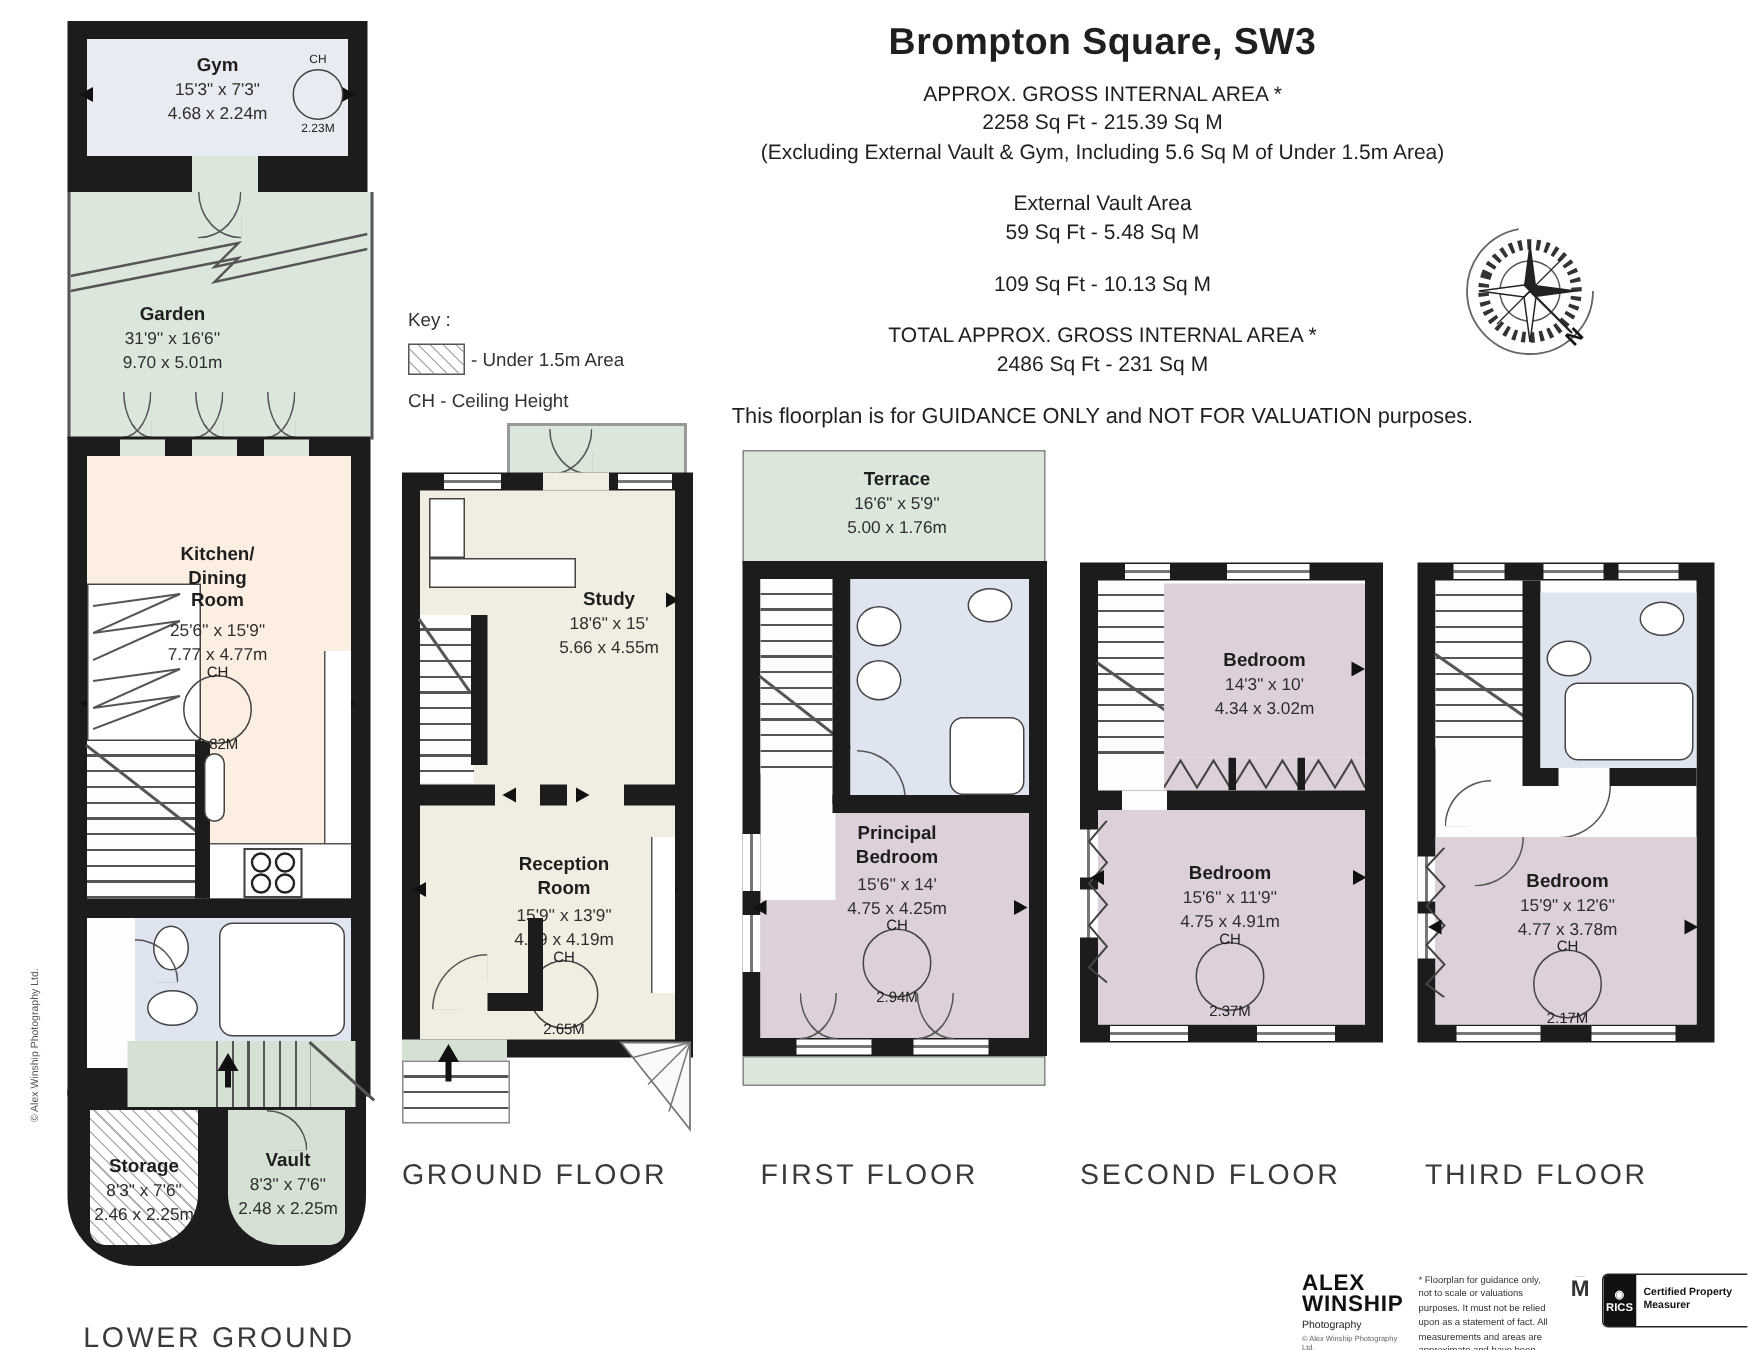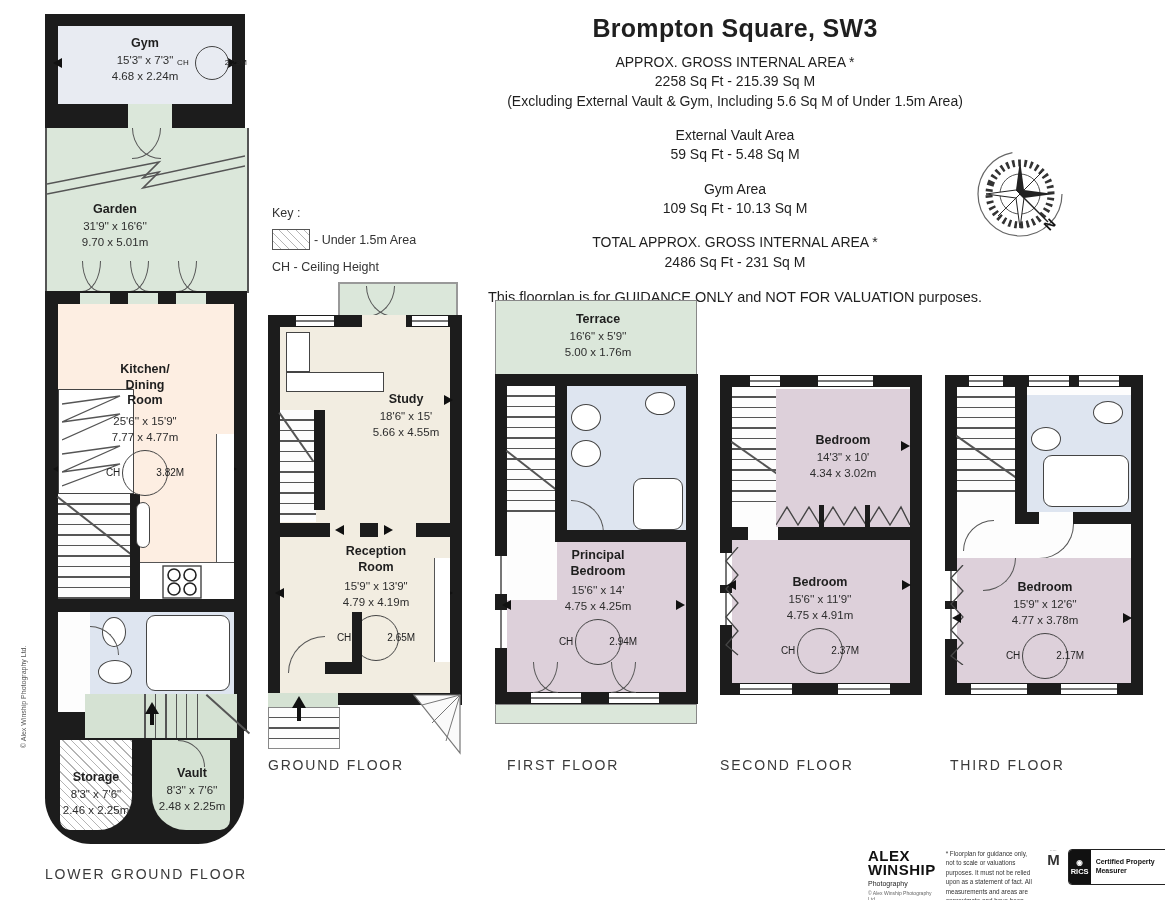--- a/index.html
+++ b/index.html
@@ -15,21 +15,21 @@
   .f-bath{background:var(--bath,#dee5f0);}
   .f-peach{background:var(--peach,#fdeee2);}
   .f-beige{background:var(--beige,#f2ede1);}
   .f-mauve{background:var(--mauve,#ddd0da);}
   .f-white{background:#fdfdfd;}
   .hatch{background:repeating-linear-gradient(45deg,#ffffff 0 5px,#b5b5b5 5px 6px);}
   
   .rl{position:absolute;display:flex;flex-direction:column;align-items:center;text-align:center;}
   .rn{font-weight:bold;font-size:12.5px;line-height:1.25;white-space:pre-line;color:#1e1e1e;}
   .rd{font-size:11.5px;line-height:1.4;color:#2e2e2e;}
-  .ch{border:1.5px solid #444;border-radius:50%;width:44px;height:44px;display:flex;flex-direction:row;
+  .ch{border:1.5px solid #444;border-radius:50%;width:44px;height:44px;display:flex;flex-direction:column;
       align-items:center;justify-content:center;font-size:10px;line-height:1.2;color:#222;margin-top:5px;background:transparent;gap:36px;}
   .ch.sm{width:32px;height:32px;font-size:8px;margin-top:0;}
   
   .tread-h{background-image:repeating-linear-gradient(to bottom,transparent 0 9px,#555 9px 10.5px);}
   .tread-v{background-image:repeating-linear-gradient(to right,transparent 0 9px,#555 9px 10.5px);}
   .diag{position:absolute;height:1.5px;background:#555;transform-origin:0 0;}
   
   .door{position:absolute;border:1.4px solid #555;background:transparent;}
   .door.tl{border-right:none;border-bottom:none;border-radius:100% 0 0 0;}
   .door.tr{border-left:none;border-bottom:none;border-radius:0 100% 0 0;}
@@ -41,21 +41,21 @@
   
   .tri-l{position:absolute;width:0;height:0;border:5px solid transparent;border-right:9px solid #111;}
   .tri-r{position:absolute;width:0;height:0;border:5px solid transparent;border-left:9px solid #111;}
   .tri-u{position:absolute;width:0;height:0;border-left:7px solid transparent;border-right:7px solid transparent;border-bottom:12px solid #111;}
   .stem{position:absolute;width:4px;background:#111;}
   
   .fix{position:absolute;border:1.5px solid #444;background:#fff;box-sizing:border-box;}
   .round{border-radius:50%;}
   .rr{border-radius:9px;}
   
-  .floorlab{position:absolute;font-size:14px;letter-spacing:1.8px;color:#3a3a3a;}
+  .floorlab{position:absolute;font-size:19px;letter-spacing:1.8px;color:#3a3a3a;margin-top:16px;}
   .hdr{position:absolute;left:455px;top:14px;width:560px;text-align:center;color:#1f1f1f;}
   .hdr h1{font-size:25px;margin:0 0 10px 0;letter-spacing:.3px;}
   .hline{font-size:14px;line-height:1.38;}
   .hgap{height:15px;}
   .keybox{position:absolute;left:272px;top:206px;font-size:12.5px;color:#333;}
   .credit-side{position:absolute;left:20px;top:748px;transform:rotate(-90deg);transform-origin:0 0;font-size:7px;color:#555;width:170px;}
   .foot{position:absolute;left:868px;top:849px;display:flex;align-items:flex-start;}
   .logo1{font-weight:bold;font-size:15px;line-height:.95;letter-spacing:.5px;color:#111;}
   .logo3{font-size:7px;margin-top:2px;}
   .logo4{font-size:5px;color:#666;margin-top:3px;}
@@ -74,21 +74,20 @@
 
   <div class="hdr">
     <h1>Brompton Square, SW3</h1>
     <div class="hline">APPROX. GROSS INTERNAL  AREA *</div>
     <div class="hline">2258 Sq Ft  -  215.39 Sq M</div>
     <div class="hline">(Excluding External Vault &amp; Gym, Including 5.6 Sq M of Under 1.5m Area)</div>
     <div class="hgap"></div>
     <div class="hline">External Vault Area</div>
     <div class="hline">59 Sq Ft  - 5.48 Sq M</div>
     <div class="hgap"></div>
-    <div class="hline">Gym Area</div>
     <div class="hline">109 Sq Ft  - 10.13 Sq M</div>
     <div class="hgap"></div>
     <div class="hline">TOTAL  APPROX. GROSS INTERNAL  AREA *</div>
     <div class="hline">2486 Sq Ft  -  231 Sq M</div>
     <div class="hgap"></div>
     <div class="hline" style="font-size:14.5px">This floorplan is for GUIDANCE ONLY and NOT FOR VALUATION purposes.</div>
   </div>
 
   <div class="a" style="left:972px;top:146px;width:96px;height:96px">
     <svg width="96" height="96" viewBox="0 0 96 96">
@@ -246,21 +245,21 @@
     <div class="fill f-white tread-h" style="left:14px;top:130px;width:36px;height:112px"></div>
     <div class="diag" style="left:14px;top:132px;width:60px;transform:rotate(55deg)"></div>
     <div class="wall" style="left:48px;top:130px;width:11px;height:100px"></div>
 
     <div class="wall" style="left:2px;top:243px;width:62px;height:14px"></div>
     <div class="wall" style="left:94px;top:243px;width:18px;height:14px"></div>
     <div class="wall" style="left:150px;top:243px;width:46px;height:14px"></div>
     <div class="tri-l" style="left:64px;top:245px"></div>
     <div class="tri-r" style="left:118px;top:245px"></div>
 
-    <div class="rl" style="left:50px;top:264px;width:120px">
+    <div class="rl" style="left:50px;top:289px;width:120px">
       <span class="rn">Reception
 Room</span>
       <span class="rd" style="margin-top:3px">15'9'' x 13'9"</span>
       <span class="rd">4.79 x 4.19m</span>
       <span class="ch">
           <span>CH</span>
           <span>2.65M</span>
         </span>
     </div>
     <div class="tri-l" style="left:4px;top:308px"></div>

